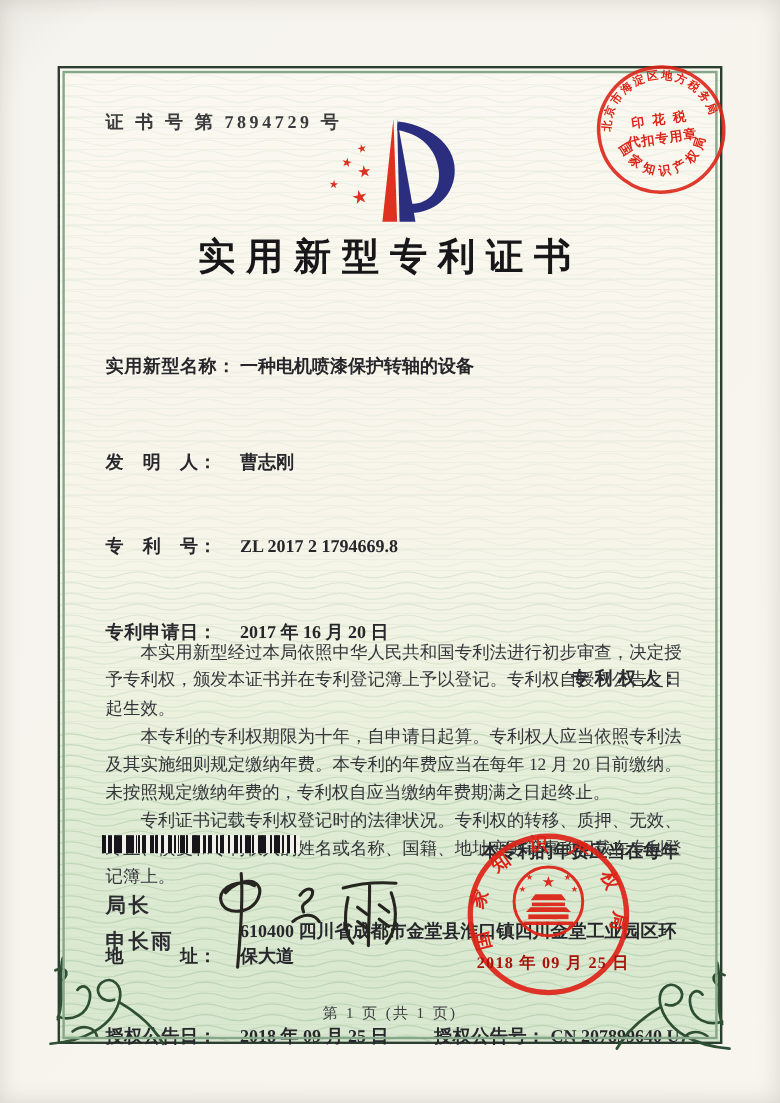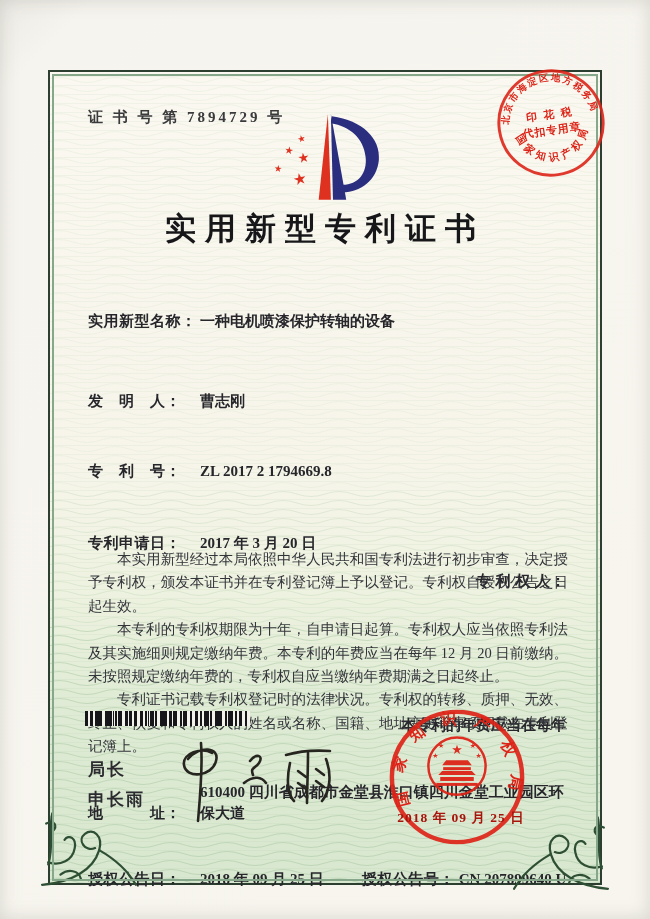--- a/index.html
+++ b/index.html
@@ -7,21 +7,21 @@
     width:650px;height:919px;position:relative;overflow:hidden;
     background:#e3e2dc;
     font-family:"Liberation Serif","DejaVu Serif",serif;
   }
   .page{
     position:absolute;inset:0;
     background:linear-gradient(135deg,#eceae4 0%,#f6f4ee 6%,#f7f5ee 100%);
     box-shadow:inset 0 0 18px rgba(120,120,110,.25);
   }
   .frame{
-    position:absolute;left:48px;top:70px;width:550px;height:811px;
+    position:absolute;left:48px;top:55px;width:550px;height:811px;
     border:2px solid #2b3e2f;
     background:linear-gradient(180deg,#faf8f0 0%,#f7f5ea 48%,#eef2e0 64%,#dfebd4 78%,#d8e7cf 100%);
   }
   .frame::after{
     content:"";position:absolute;inset:2px;border:2px solid #86a789;pointer-events:none;
   }
   .stripes{
     position:absolute;inset:4px;
     background:repeating-linear-gradient(180deg,rgba(150,190,150,.10) 0 1px,rgba(0,0,0,0) 1px 9px);
     pointer-events:none;
@@ -205,21 +205,21 @@
       <div class="frow" style="margin-top:27px;">
         <span class="flabel">发　明　人：</span>
         <span class="fvalue">曹志刚</span>
       </div>
       <div class="frow" style="margin-top:17px;">
         <span class="flabel">专　利　号：</span>
         <span class="fvalue">ZL 2017 2 1794669.8</span>
       </div>
       <div class="frow" style="margin-top:19px;">
         <span class="flabel">专利申请日：</span>
-        <span class="fvalue">2017 年 3 月 20 日</span>
+        <span class="fvalue">2017 年 16 月 20 日</span>
       </div>
       <div class="frow" style="margin-top:17px;flex-direction:column;">
         <span class="flabel">专 利 权 人：</span>
         <span class="fvalue">本专利的年费应当在每年</span>
       </div>
       <div class="frow" style="margin-top:14px;">
         <span class="flabel">地　　　址：</span>
         <span class="fvalue" style="max-width:366px;">610400 四川省成都市金堂县淮口镇四川金堂工业园区环保大道</span>
       </div>
       <div class="frow grant-row" style="margin-top:13px;">
@@ -275,20 +275,21 @@
         <path d="M60 63 L90 63 L86 58 L64 58 Z"></path>
         <rect x="61" y="65" width="28" height="3"></rect>
         <path d="M56 73 L94 73 L90 69 L60 69 Z"></path>
         <rect x="58" y="75" width="34" height="4"></rect>
         <rect x="54" y="81" width="42" height="3"></rect>
       </g>
     </svg>
 
     <div class="seal-date">2018 年 09 月 25 日</div>
 
+    <div class="page-footer">第 1 页 (共 1 页)</div>
 
     <svg class="flourish fl-left" viewBox="0 0 100 90" aria-hidden="true">
       <g fill="none" stroke="#2e4f34" stroke-width="2.2" stroke-linecap="round">
         <path d="M4 84 C32 82 54 70 60 50 C64 36 54 28 46 34 C38 40 46 52 56 48"></path>
         <path d="M10 62 C22 66 34 60 36 48 C38 38 30 34 26 40"></path>
         <path d="M14 14 C10 30 16 46 10 64"></path>
         <path d="M8 24 C16 20 20 26 14 32"></path>
         <path d="M22 74 C30 68 40 70 42 78"></path>
         <path d="M60 50 C74 58 88 70 96 84"></path>
       </g>

